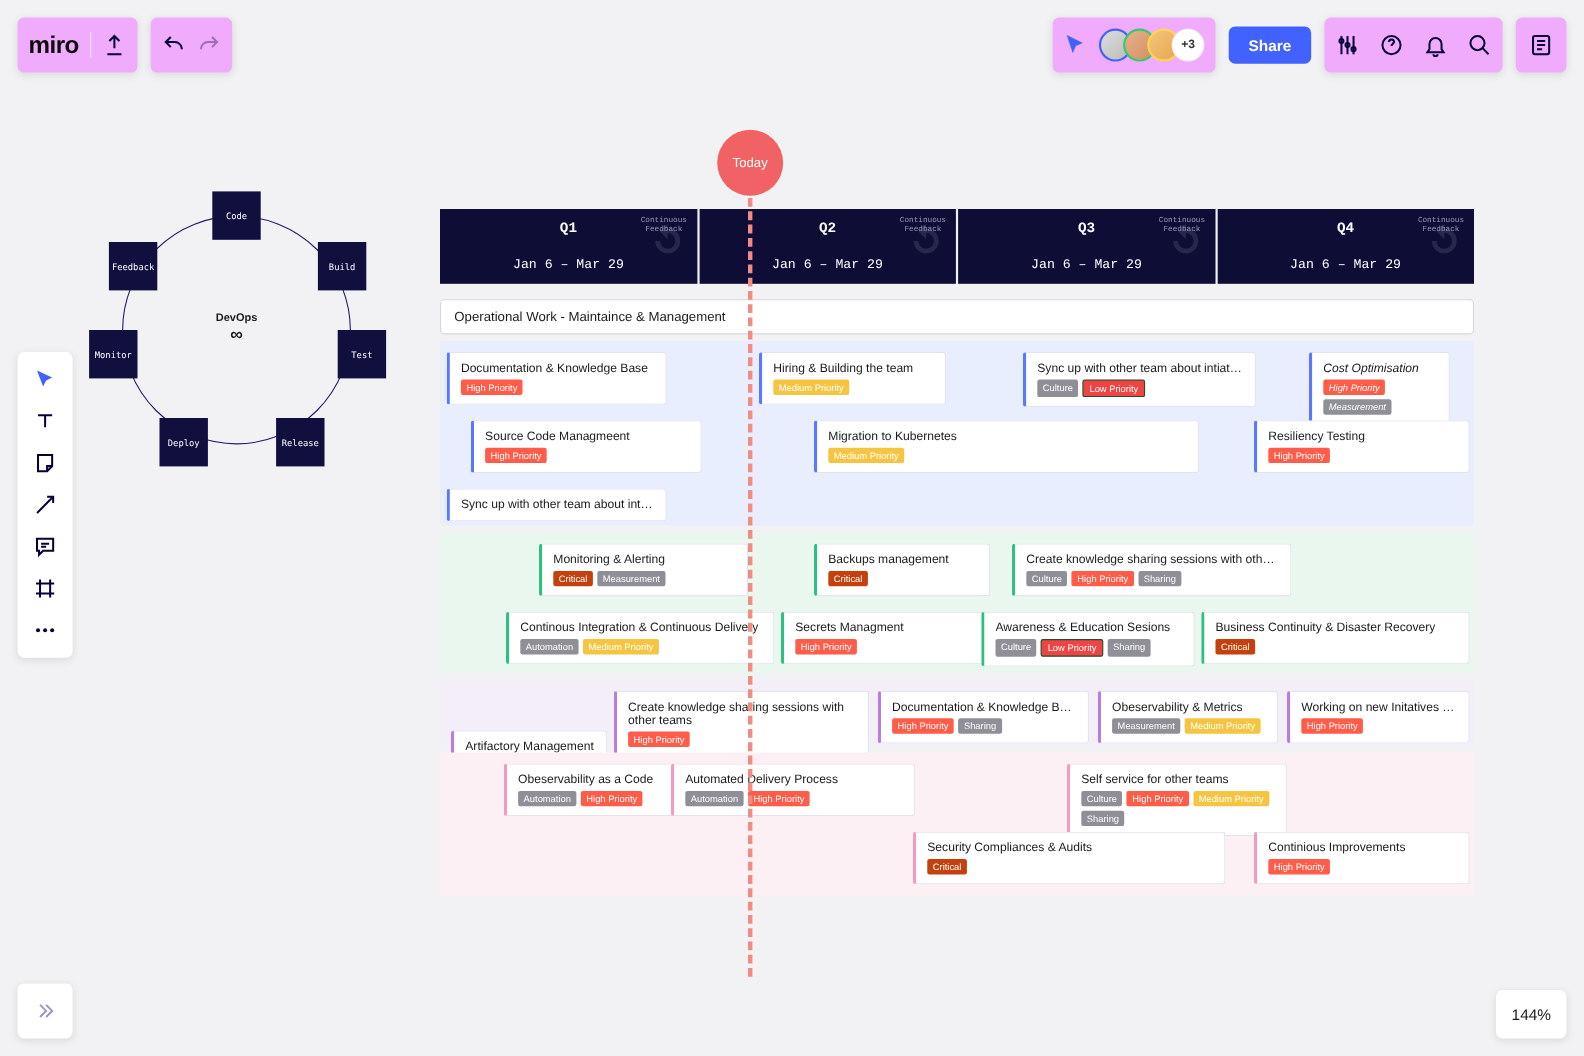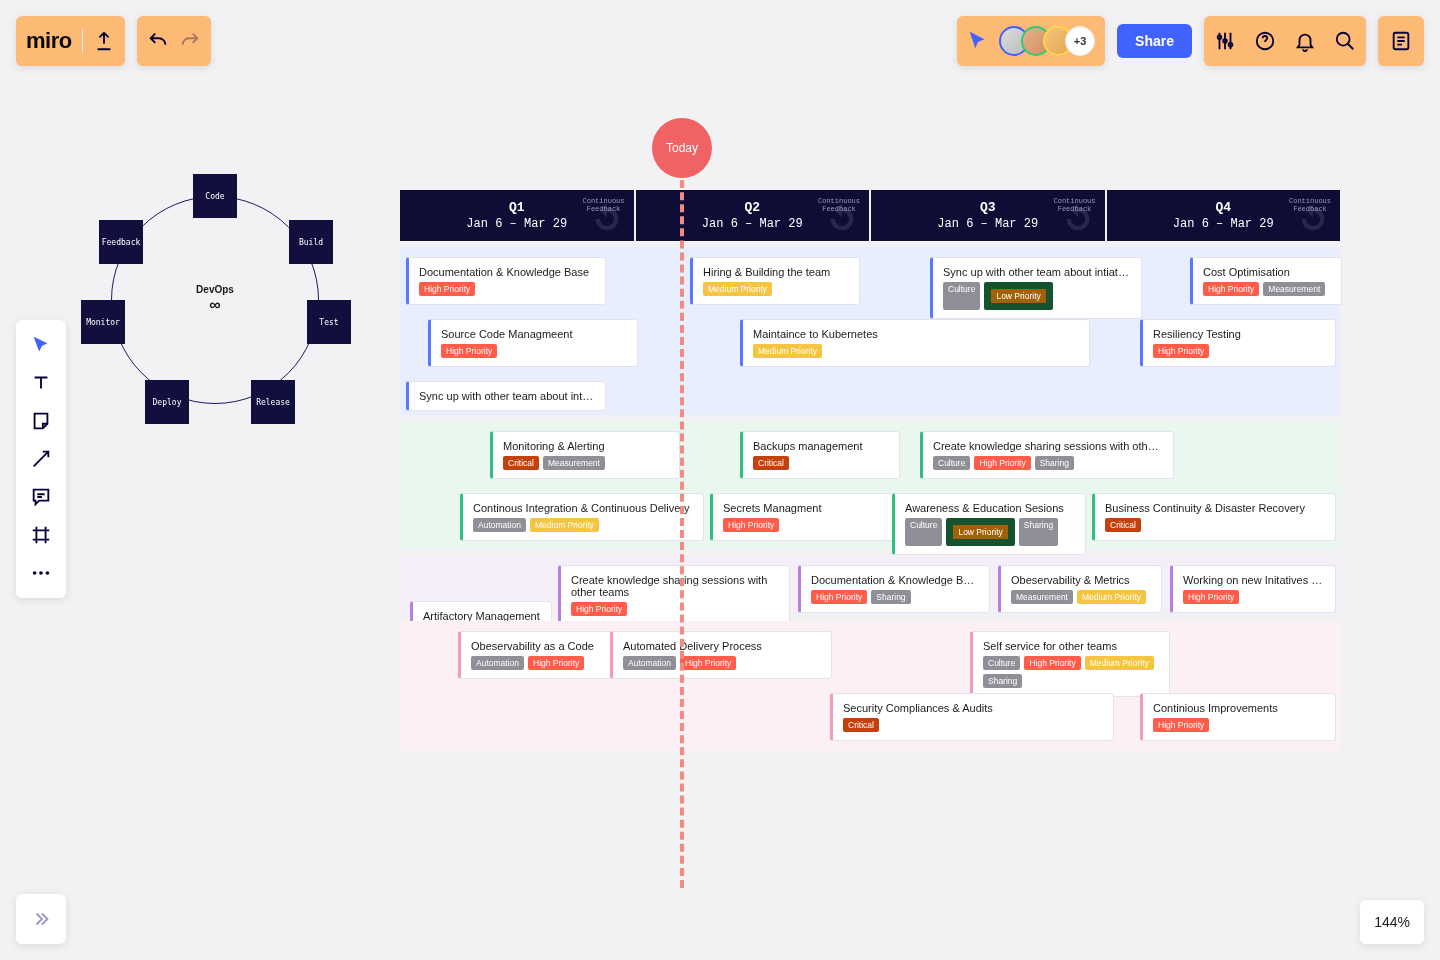--- a/index.html
+++ b/index.html
@@ -12,21 +12,21 @@
     position: relative;
     font-size: 13px;
     color: #1a1a1a;
   }
 
   
   .topbar-left, .topbar-right { position: absolute; top: 16px; display: flex; gap: 12px; align-items: center; }
   .topbar-left { left: 16px; }
   .topbar-right { right: 16px; }
   .tb-card {
-    background: #fdba74;
+    background: #f0abfc;
     border-radius: 6px;
     box-shadow: 0 2px 8px rgba(0,0,0,.10);
     height: 50px;
     display: flex; align-items: center;
     padding: 0 10px;
     gap: 10px;
   }
   .logo-text { font-weight: 800; font-size: 22px; letter-spacing: -0.5px; color:#090909; }
   .sep { width:1px; height:24px; background:#e9e9ef; }
   .icon { width: 22px; height: 22px; display:inline-flex; align-items:center; justify-content:center; color:#050038; }
@@ -81,21 +81,21 @@
 
   
   .board { position:absolute; left:400px; top:190px; width:940px; }
 
   .quarter-header { display:flex; gap:2px; }
   .qh {
     flex:1; background:#0e0d36; color:#fff; text-align:center; padding:10px 4px;
     position:relative; font-family: "Courier New", monospace;
   }
   .qh .qname{ font-weight:700; font-size:13px; }
-  .qh .qdate{ font-size:12px; margin-top:2px; }
+  .qh .qdate{ font-size:12px; margin-top:19px; }
   .qh-side{ position:absolute; right:8px; top:8px; font-size:7px; color:#9a98c0; text-align:center; line-height:1.1; width:44px;}
   .refresh-bg{ position:absolute; right:10px; top:12px; opacity:.1; }
 
   .oprow {
     margin-top:14px; background:#fff; border:1px solid #d6d6e0; border-radius:4px;
     padding:8px 12px; font-size:12px;
   }
 
   .lane { position:relative; padding:6px 0 2px; border-radius:2px; margin-top:6px; }
   .lane-blue  { background:#e9eeff; }
@@ -106,21 +106,21 @@
   .cards-layer { position:relative; }
   .card {
     position:absolute; background:#fff; border:1px solid #e3e3ee; border-left:3px solid #888;
     border-radius:3px; padding:8px 10px 8px 10px; font-size:11px;
   }
   .card .title{ font-size:11px; margin-bottom:4px; white-space:nowrap; overflow:hidden; text-overflow:ellipsis; }
   .card .tags{ display:flex; gap:4px; flex-wrap:wrap; }
   .tag{ font-size:8.5px; padding:2px 5px; border-radius:2px; color:#fff; }
   .t-high{ background:#ff5c4a; }
   .t-med { background:#f5c542; }
-  .t-low { background:#a16207; border:7px solid #14532d;}
+  .t-low { background:#ef4444; border:1px solid #14532d;}
   .t-crit{ background:#c2410c; }
   .t-meas{ background:#8f8f98; }
   .t-cult{ background:#8f8f98; }
   .t-auto{ background:#8f8f98; }
   .t-shar{ background:#8f8f98; }
 
   .lane-blue  .card{ border-left-color:#5a78ff; }
   .lane-green .card{ border-left-color:#2fbf83; }
   .lane-purple .card{ border-left-color:#b77de0; }
   .lane-pink  .card{ border-left-color:#f49ac1; }
@@ -183,20 +183,21 @@
       <div class="qh">
         <svg class="refresh-bg" width="34" height="34" viewBox="0 0 24 24" fill="white">
             <path d="M12 4V1L7 6l5 5V7a5 5 0 11-5 5H4a8 8 0 108-8z"></path>
           </svg>
         <div class="qname">Q4</div>
         <div class="qdate">Jan 6 – Mar 29</div>
         <div class="qh-side">Continuous Feedback</div>
       </div>
     </div>
 
+    <div class="oprow">Operational Work - Maintaince &amp; Management</div>
 
     <div class="lane lane-blue" style="height:168px;">
       <div class="cards-layer">
         <div class="card" style="left:6px; top:4px; width:200px;">
           <div class="title">Documentation &amp; Knowledge Base</div>
           <div class="tags">
               <span class="tag t-high">High Priority</span>
             </div>
         </div>
         <div class="card" style="left:290px; top:4px; width:170px;">
@@ -205,36 +206,36 @@
               <span class="tag t-med">Medium Priority</span>
             </div>
         </div>
         <div class="card" style="left:530px; top:4px; width:212px;">
           <div class="title">Sync up with other team about intiatives</div>
           <div class="tags">
               <span class="tag t-cult">Culture</span>
               <span class="tag t-low">Low Priority</span>
             </div>
         </div>
-        <div class="card" style="left:790px; top:4px; width:152px;">
+        <div class="card" style="left:790px; top:4px; width:128px;font-style:italic;">
           <div class="title">Cost Optimisation</div>
           <div class="tags">
               <span class="tag t-high">High Priority</span>
               <span class="tag t-meas">Measurement</span>
             </div>
         </div>
 
         <div class="card" style="left:28px; top:66px; width:210px;">
           <div class="title">Source Code Managmeent</div>
           <div class="tags">
               <span class="tag t-high">High Priority</span>
             </div>
         </div>
         <div class="card" style="left:340px; top:66px; width:350px;">
-          <div class="title">Maintaince to Kubernetes</div>
+          <div class="title">Migration to Kubernetes</div>
           <div class="tags">
               <span class="tag t-med">Medium Priority</span>
             </div>
         </div>
         <div class="card" style="left:740px; top:66px; width:196px;">
           <div class="title">Resiliency Testing</div>
           <div class="tags">
               <span class="tag t-high">High Priority</span>
             </div>
         </div>

